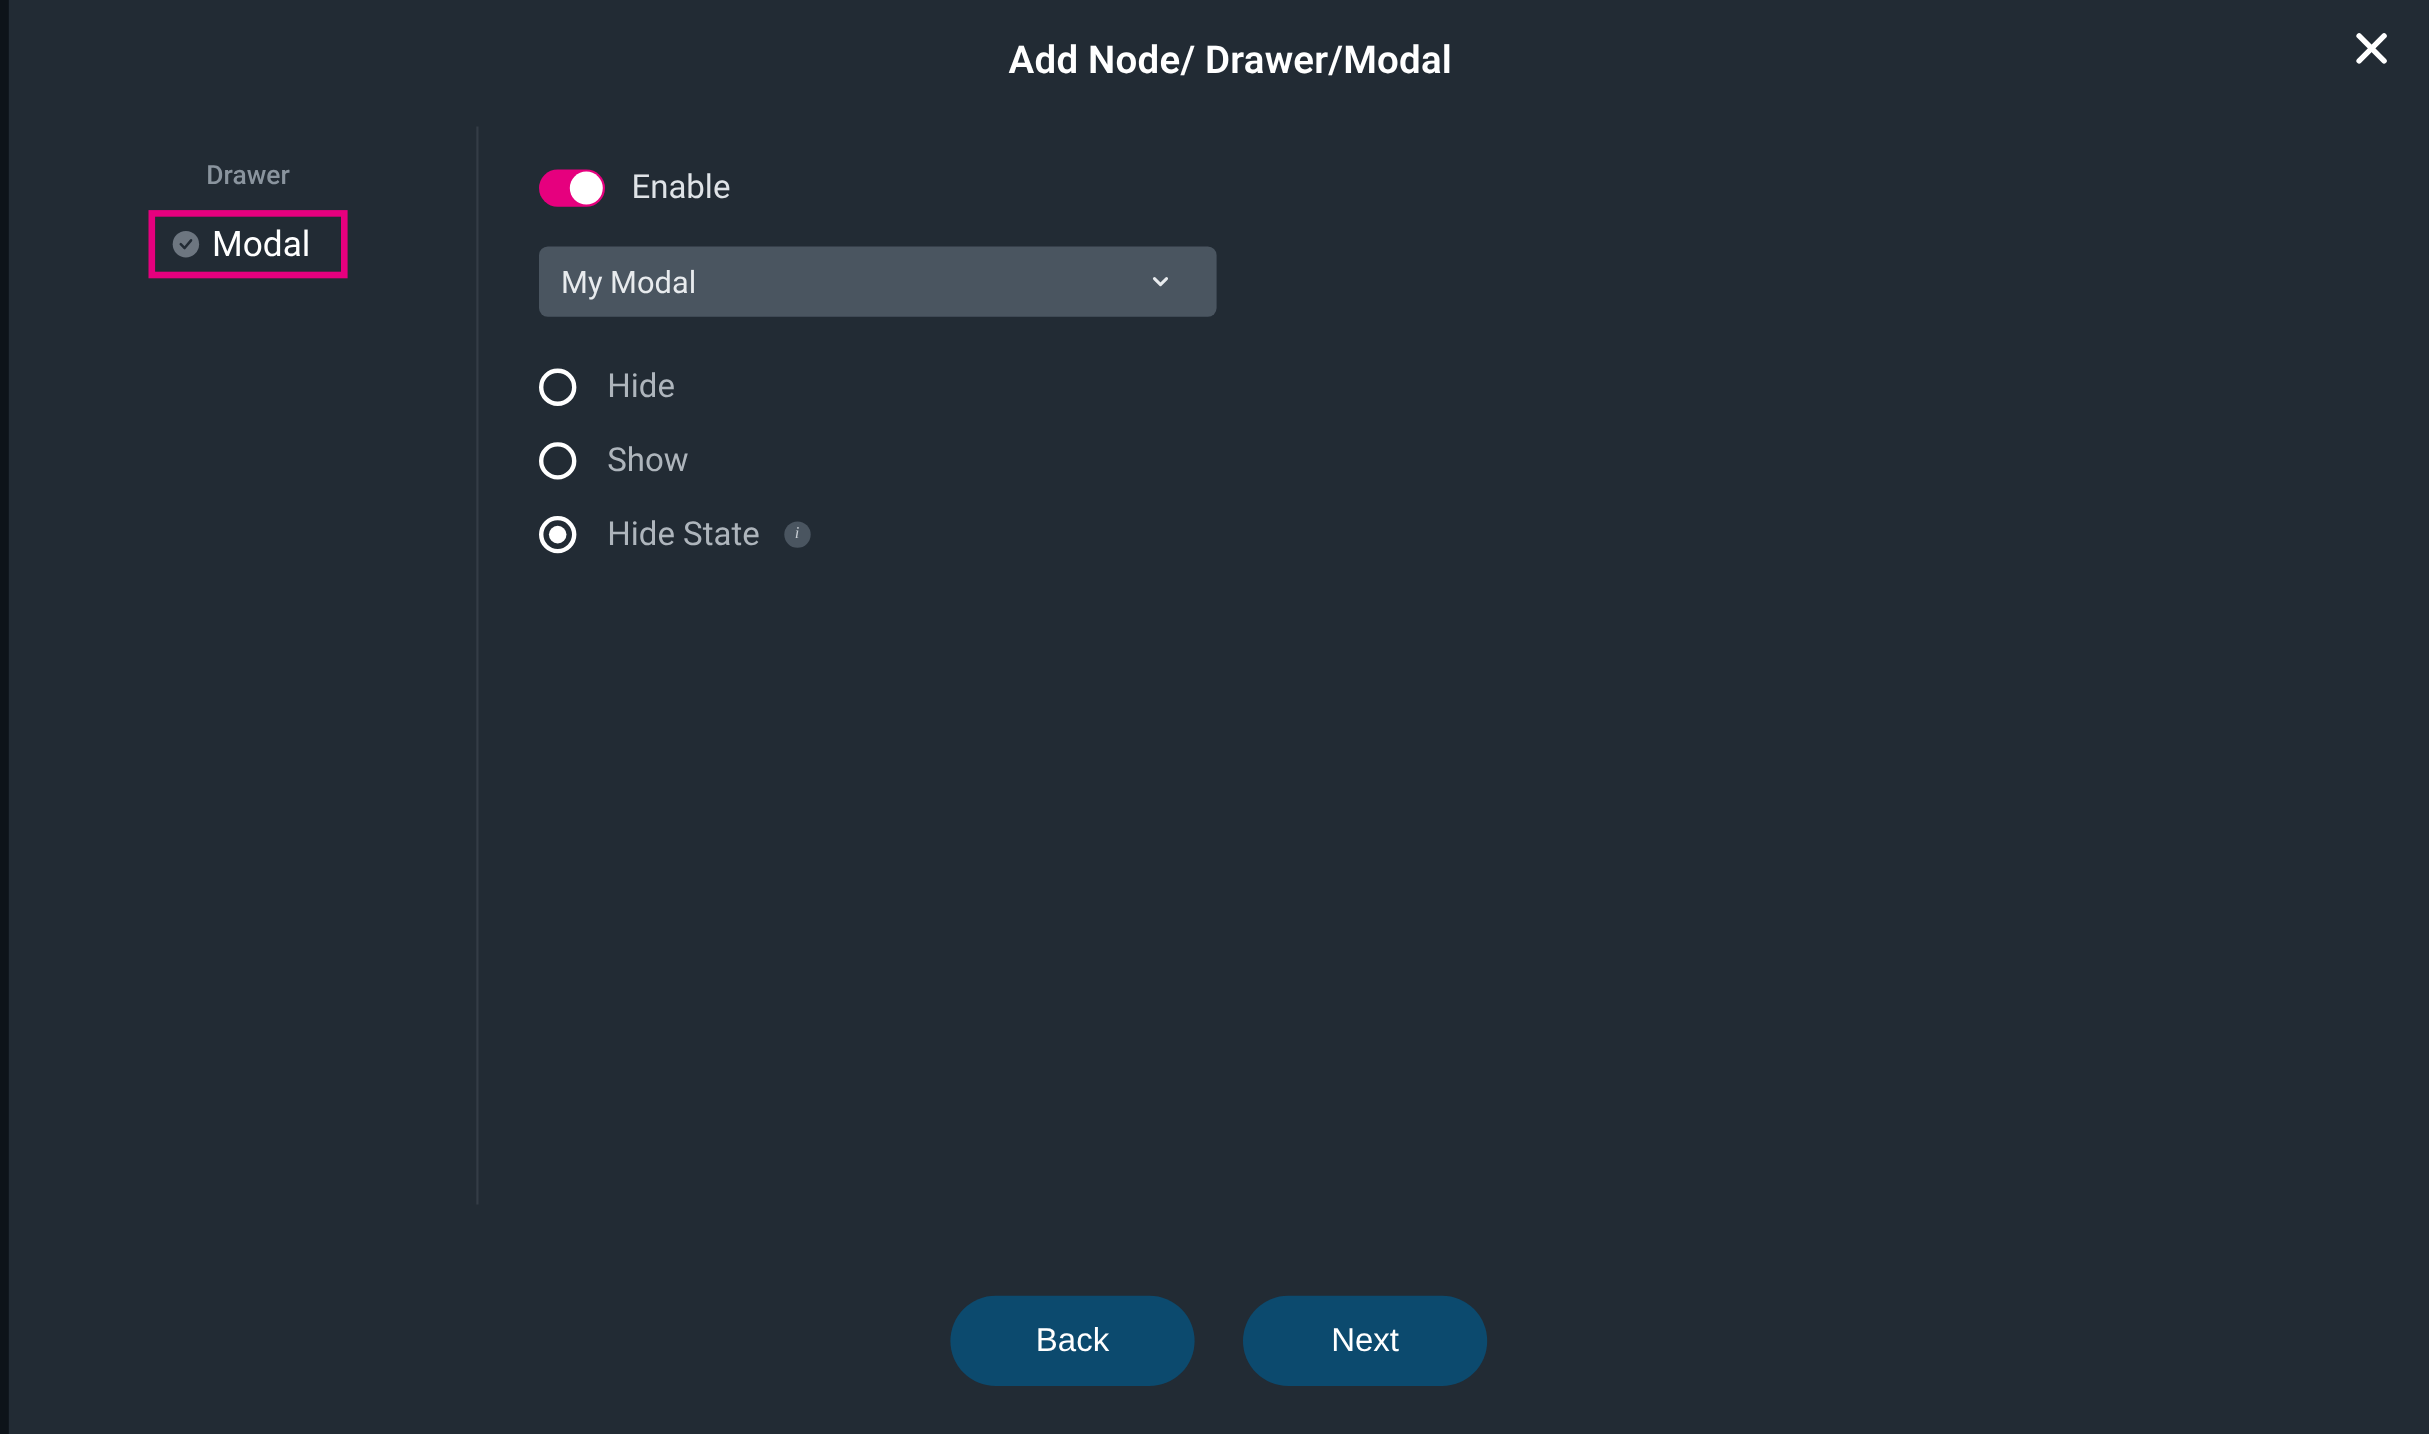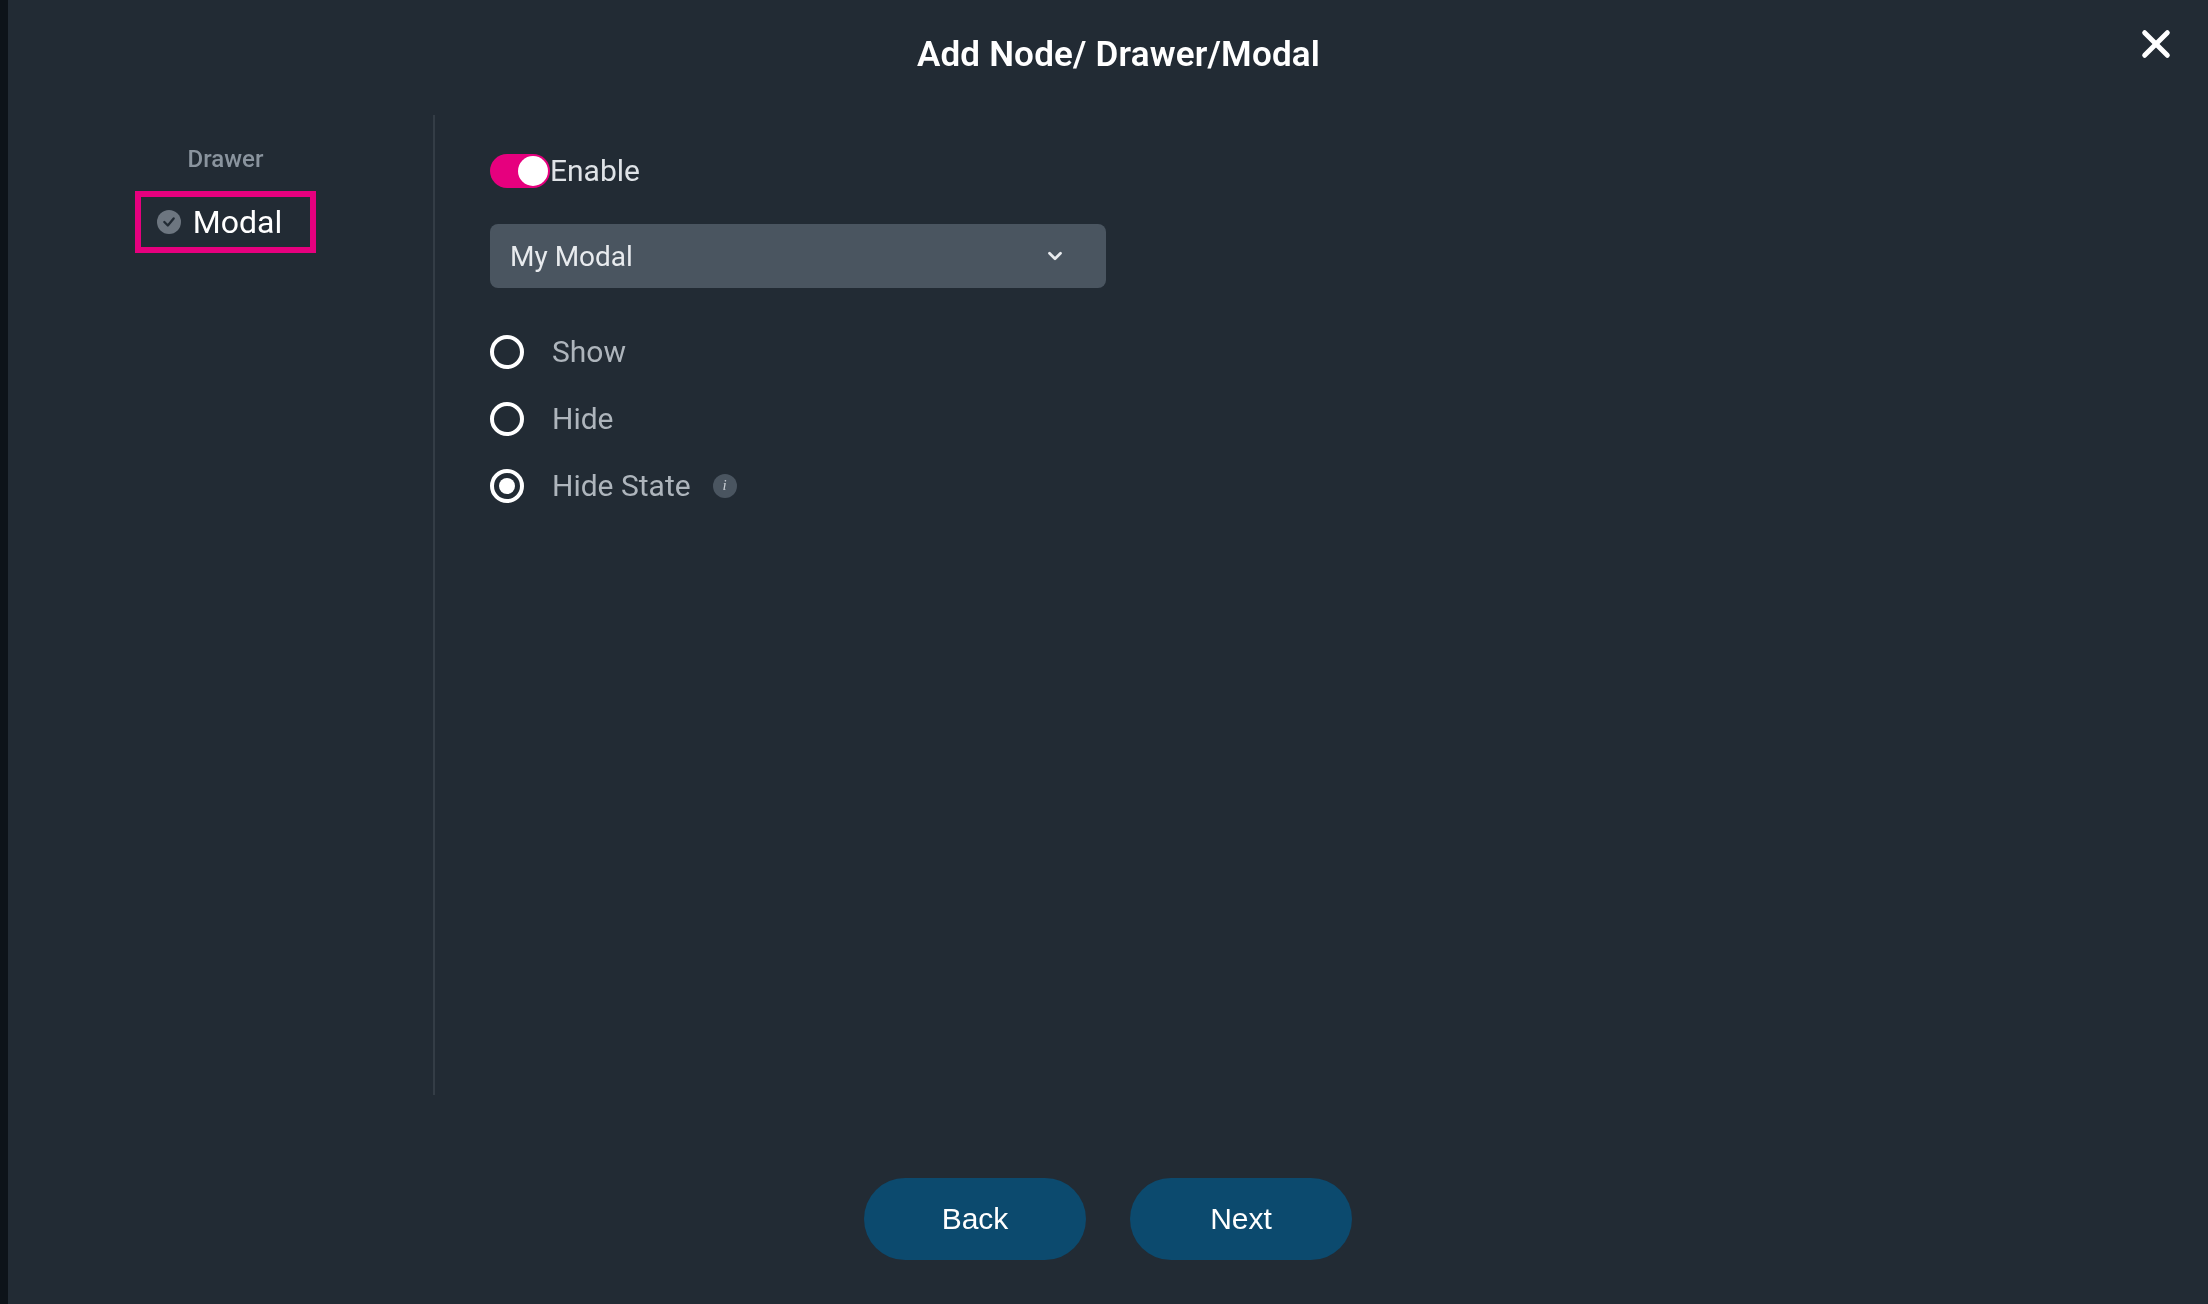--- a/index.html
+++ b/index.html
@@ -118,20 +118,21 @@
     flex: 1;
     padding: 48px 0 0 55px;
     display: flex;
     flex-direction: column;
     gap: 36px;
   }
 
   .toggle-row {
     display: flex;
     align-items: center;
+    gap: 24px;
   }
   .toggle {
     width: 60px;
     height: 34px;
     background: #e6007e;
     border-radius: 17px;
     position: relative;
     cursor: pointer;
   }
   .toggle .knob {
@@ -275,26 +276,26 @@
           <span class="value">My Modal</span>
           <svg class="chev" viewBox="0 0 24 24">
             <polyline points="6,9 12,15 18,9" fill="none" stroke="currentColor" stroke-width="3" stroke-linecap="round" stroke-linejoin="round"></polyline>
           </svg>
         </div>
 
         <div class="radio-group">
 
           <div class="radio-row">
             <div class="radio"></div>
-            <div class="radio-label">Show</div>
+            <div class="radio-label">Hide</div>
           </div>
 
           <div class="radio-row">
             <div class="radio"></div>
-            <div class="radio-label">Hide</div>
+            <div class="radio-label">Show</div>
           </div>
 
 
           <div class="radio-row">
             <div class="radio selected">
                 <div class="dot"></div>
               </div>
             <div class="radio-label">Hide State</div>
             <div class="info-badge">i</div>
           </div>

